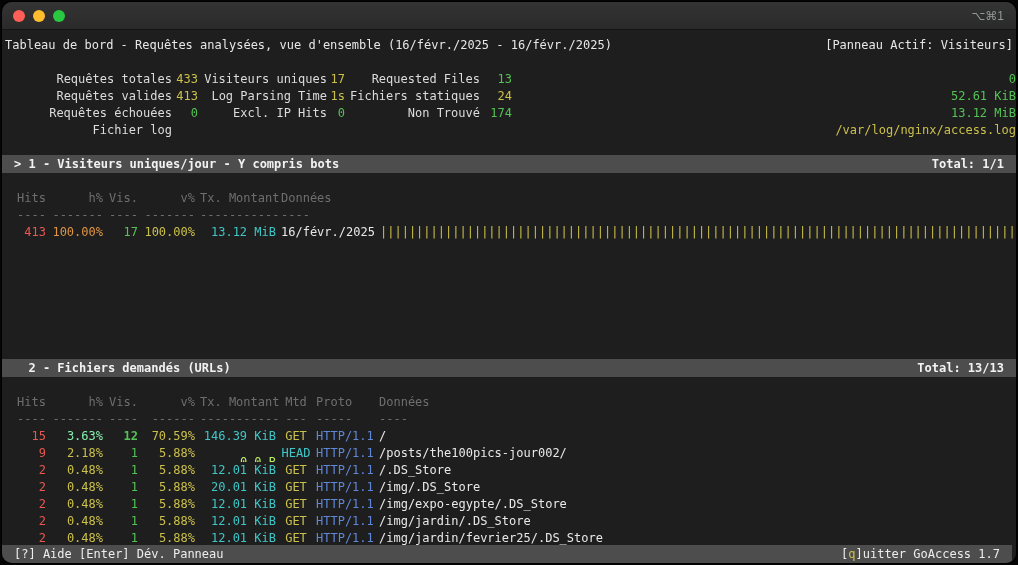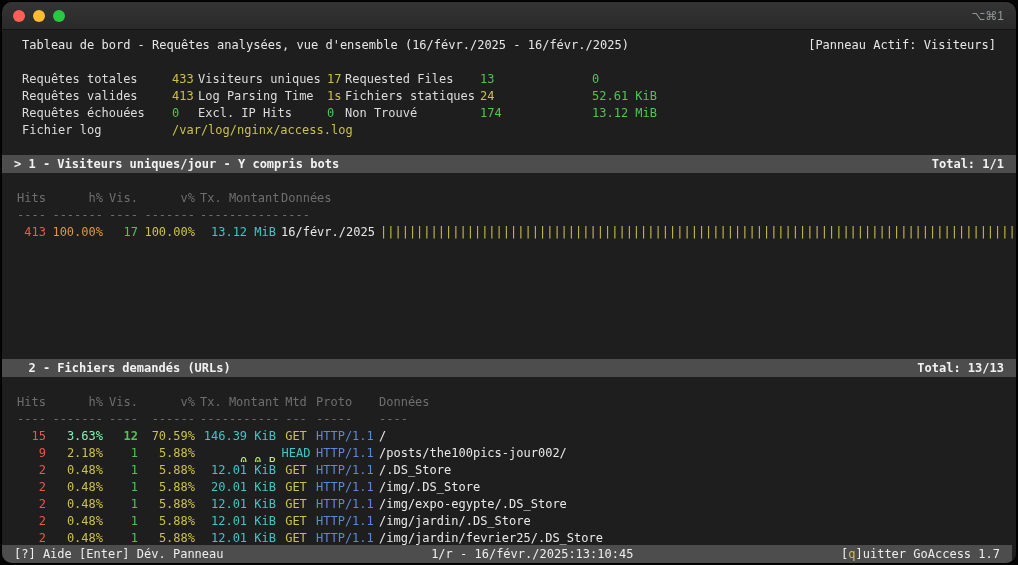--- a/index.html
+++ b/index.html
@@ -16,24 +16,24 @@
   .light.r { background:#ff5f57; } .light.y { background:#febc2e; } .light.g { background:#28c840; }
   .titlebar .ttl { position:absolute; left:0; right:0; text-align:center;
                    font-family:"Liberation Sans","DejaVu Sans",sans-serif;
                    font-size:13px; font-weight:bold; color:#c9cccd; }
   .titlebar .sc { position:absolute; right:12px;
                   font-family:"Liberation Sans","DejaVu Sans",sans-serif;
                   font-size:12px; color:#93989a; }
   .terminal { position:absolute; top:29px; left:0; right:0; bottom:0;
               background:#1e1e1e; color:#dcdcdc; font-size:12px; line-height:17px;
               padding-top:6px; }
-  .hdr-line { display:flex; justify-content:space-between; padding:0 20px;
+  .hdr-line { display:flex; justify-content:space-between; padding:0 3px;
               height:17px; white-space:pre; color:#e6e6e6; }
   .gap16 { height:16px; } .gap17 { height:17px; } .spacer { height:118px; }
-  .sumrow { display:flex; padding-left:20px; height:17px; white-space:pre; }
+  .sumrow { display:flex; padding-left:20px; height:17px; white-space:pre;text-align:right; }
   .sumrow span { overflow:hidden; white-space:pre; }
   .sl1{width:150px;} .sv1{width:26px;} .sl2{width:129px;} .sv2{width:18px;}
   .sl3{width:135px;} .sv3{width:32px;} .sl4{width:80px;margin-top:36px;} .sv4{flex:1;}
   .panel-header { height:18px; line-height:18px; background:#4d4d4d; color:#f2f2f2;
                   display:flex; justify-content:space-between; padding:0 12px;
                   white-space:pre; font-weight:bold; }
   .trow { display:flex; height:17px; line-height:17px; padding-left:14px;
           white-space:pre; overflow:hidden; }
   .col { display:inline-block; white-space:pre; }
   .c-hits { width:30px; text-align:right; }
@@ -253,18 +253,17 @@
       <span class="col c-vis" style="color: rgb(85, 194, 85);">1</span>
       <span class="col c-vp" style="color: rgb(203, 192, 74);">5.88%</span>
       <span class="col c-tx" style="color: rgb(63, 198, 198);">12.01 KiB</span>
       <span class="col c-mtd" style="color: rgb(203, 192, 74);">GET</span>
       <span class="col c-proto" style="color: rgb(95, 135, 215);">HTTP/1.1</span>
       <span class="col c-data" style="color: rgb(232, 232, 232);">/img/jardin/fevrier25/.DS_Store</span>
     </div>
 
     <div class="statusbar">
       <span>[?] Aide [Enter] Dév. Panneau</span>
-      <span>1/r - 16/févr./2025:13:10:45</span>
       <span><span>[</span><span style="color: rgb(203, 192, 74);">q</span><span>]uitter GoAccess 1.7</span></span>
     </div>
 
   </div>
 </div>
 
 </body></html>

